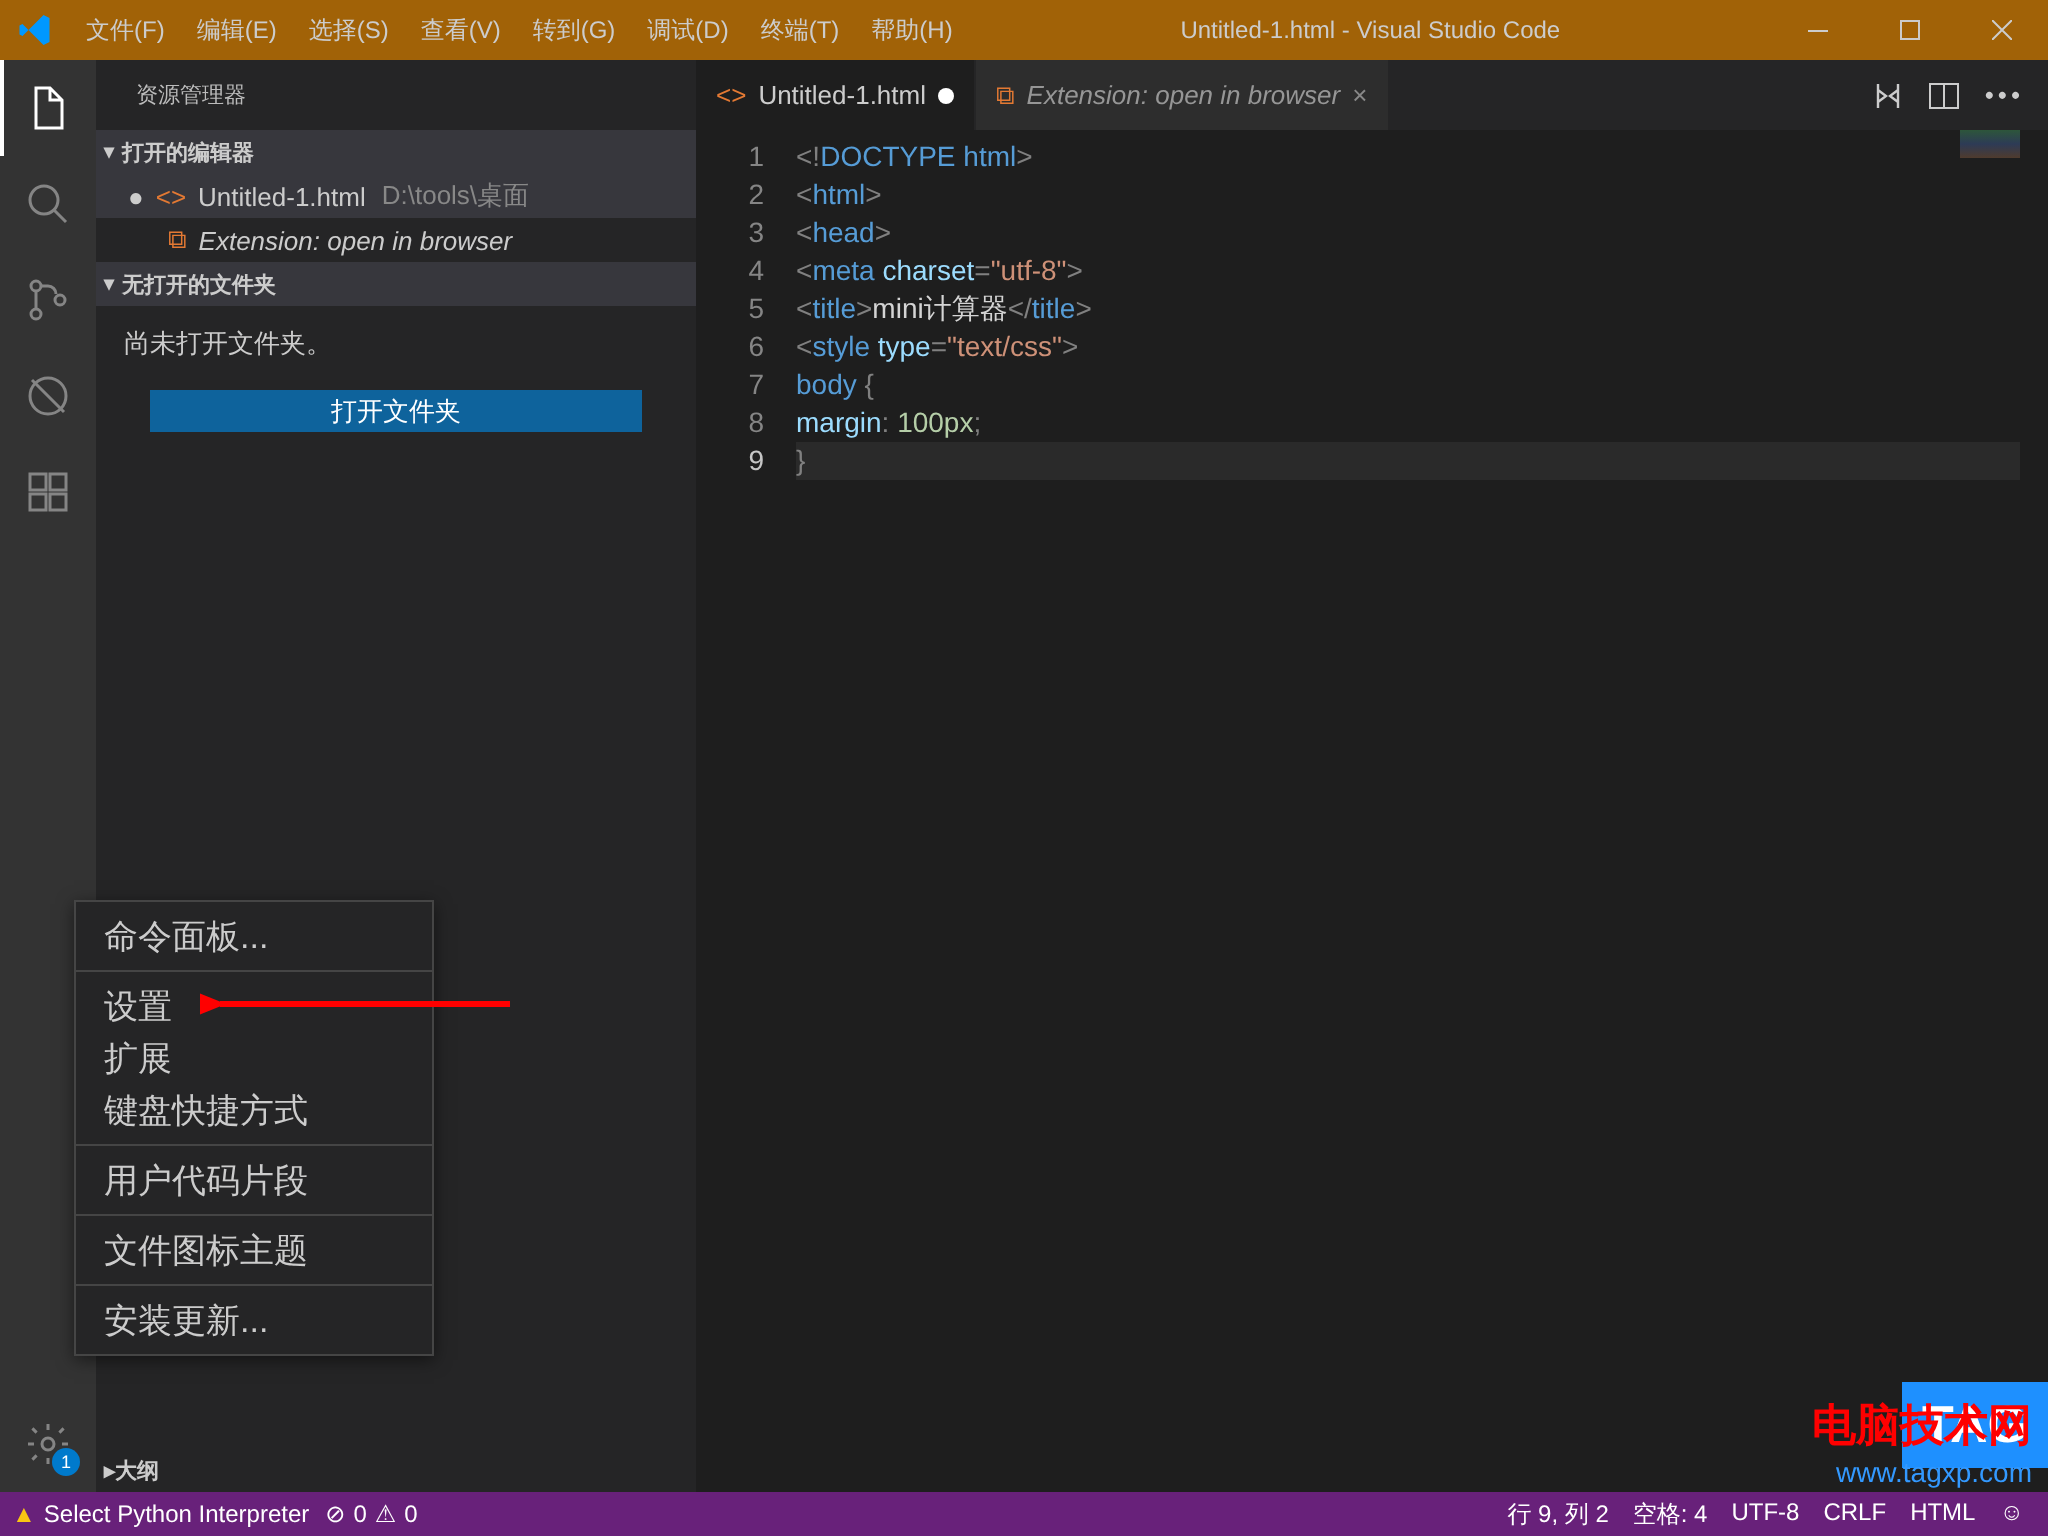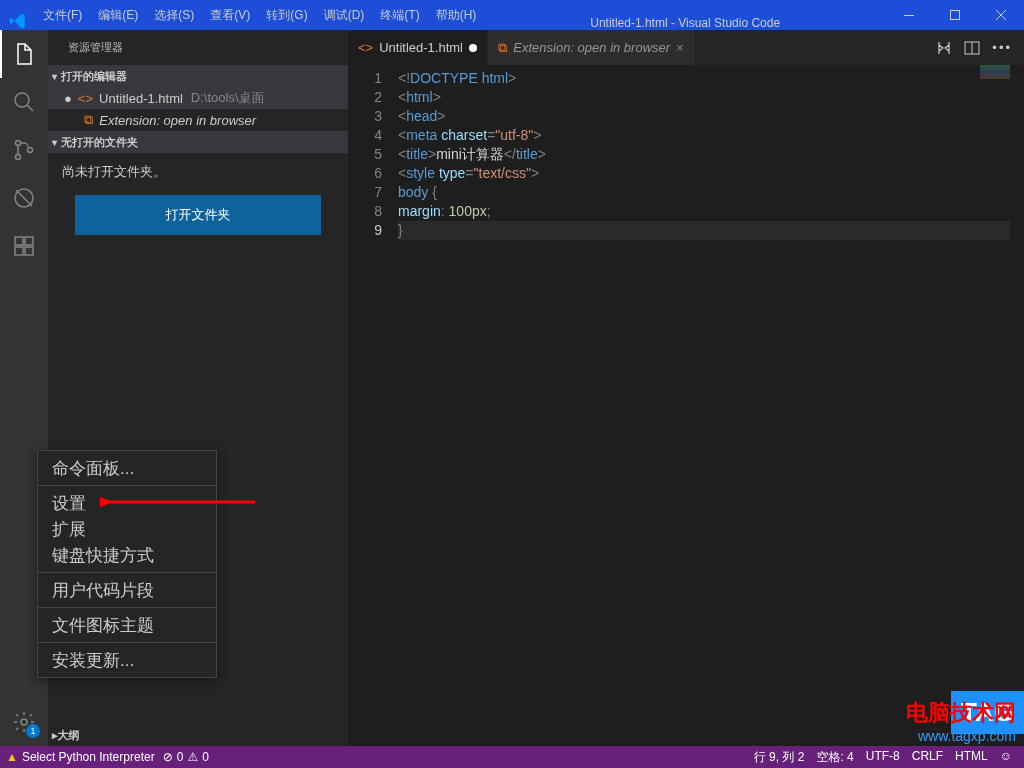--- a/index.html
+++ b/index.html
@@ -1,19 +1,19 @@
 <!DOCTYPE html>
 <html><head>
 <meta charset="utf-8">
 <style>
 * { margin: 0; padding: 0; box-sizing: border-box; font-family: "Segoe UI", "Microsoft YaHei", sans-serif; }
 body { width: 1024px; height: 768px; background: #1e1e1e; color: #cccccc; overflow: hidden; font-size: 13px; }
 
 
-.titlebar { height: 30px; background: #1d4ed8; display: flex; align-items: flex-end; }
+.titlebar { height: 30px; background: #a16207; display: flex; align-items: center; }
 .titlebar .logo { width: 35px; display: flex; align-items: center; justify-content: center; color: #007acc; }
 .titlebar .menu { display: flex; }
 .titlebar .menu-item { padding: 0 8px; height: 30px; display: flex; align-items: center; cursor: pointer; font-size: 12px; }
 .titlebar .title { flex: 1; text-align: center; font-size: 12px; }
 .titlebar .win-controls { display: flex; }
 .titlebar .win-btn { width: 46px; height: 30px; display: flex; align-items: center; justify-content: center; cursor: pointer; }
 
 
 .main { display: flex; height: calc(768px - 30px - 22px); }
 .activitybar { width: 48px; background: #333333; display: flex; flex-direction: column; justify-content: space-between; }
@@ -28,21 +28,21 @@
 .sidebar-title { height: 35px; padding: 0 20px; display: flex; align-items: center; font-size: 11px; color: #bbb; text-transform: uppercase; }
 .section-header { height: 22px; background: #37373d; display: flex; align-items: center; padding-left: 4px; font-size: 11px; font-weight: bold; cursor: pointer; }
 .section-header .chev { margin-right: 4px; font-size: 10px; }
 .open-editor-item { height: 22px; display: flex; align-items: center; padding-left: 16px; font-size: 13px; cursor: pointer; }
 .open-editor-item.active { background: #37373d; }
 .open-editor-item .close { margin-right: 6px; color: #ccc; }
 .open-editor-item .icon { margin-right: 6px; color: #e37933; }
 .open-editor-item .path { color: #888; margin-left: 8px; font-size: 13px; }
 .open-editor-item .italic { font-style: italic; }
 .folder-msg { padding: 10px 14px; font-size: 13px; }
-.open-folder-btn { margin: 4px 27px; background: #0e639c; color: #fff; height: 40px; display: flex; align-items: center; justify-content: center; cursor: pointer; font-size: 13px; }
+.open-folder-btn { margin: 4px 27px; background: #0e639c; color: #fff; height: 21px; display: flex; align-items: center; justify-content: center; cursor: pointer; font-size: 13px; }
 .outline-header { height: 22px; display: flex; align-items: center; padding-left: 4px; font-size: 11px; font-weight: bold; cursor: pointer; }
 
 
 .editor-area { flex: 1; background: #1e1e1e; display: flex; flex-direction: column; position: relative; }
 .tabs { height: 35px; background: #252526; display: flex; }
 .tab { height: 35px; padding: 0 10px; display: flex; align-items: center; gap: 6px; background: #2d2d2d; cursor: pointer; font-size: 13px; border-right: 1px solid #252526; }
 .tab.active { background: #1e1e1e; }
 .tab .icon { color: #e37933; }
 .tab .dirty { width: 8px; height: 8px; border-radius: 50%; background: #fff; }
 .tab .italic { font-style: italic; color: #969696; }

